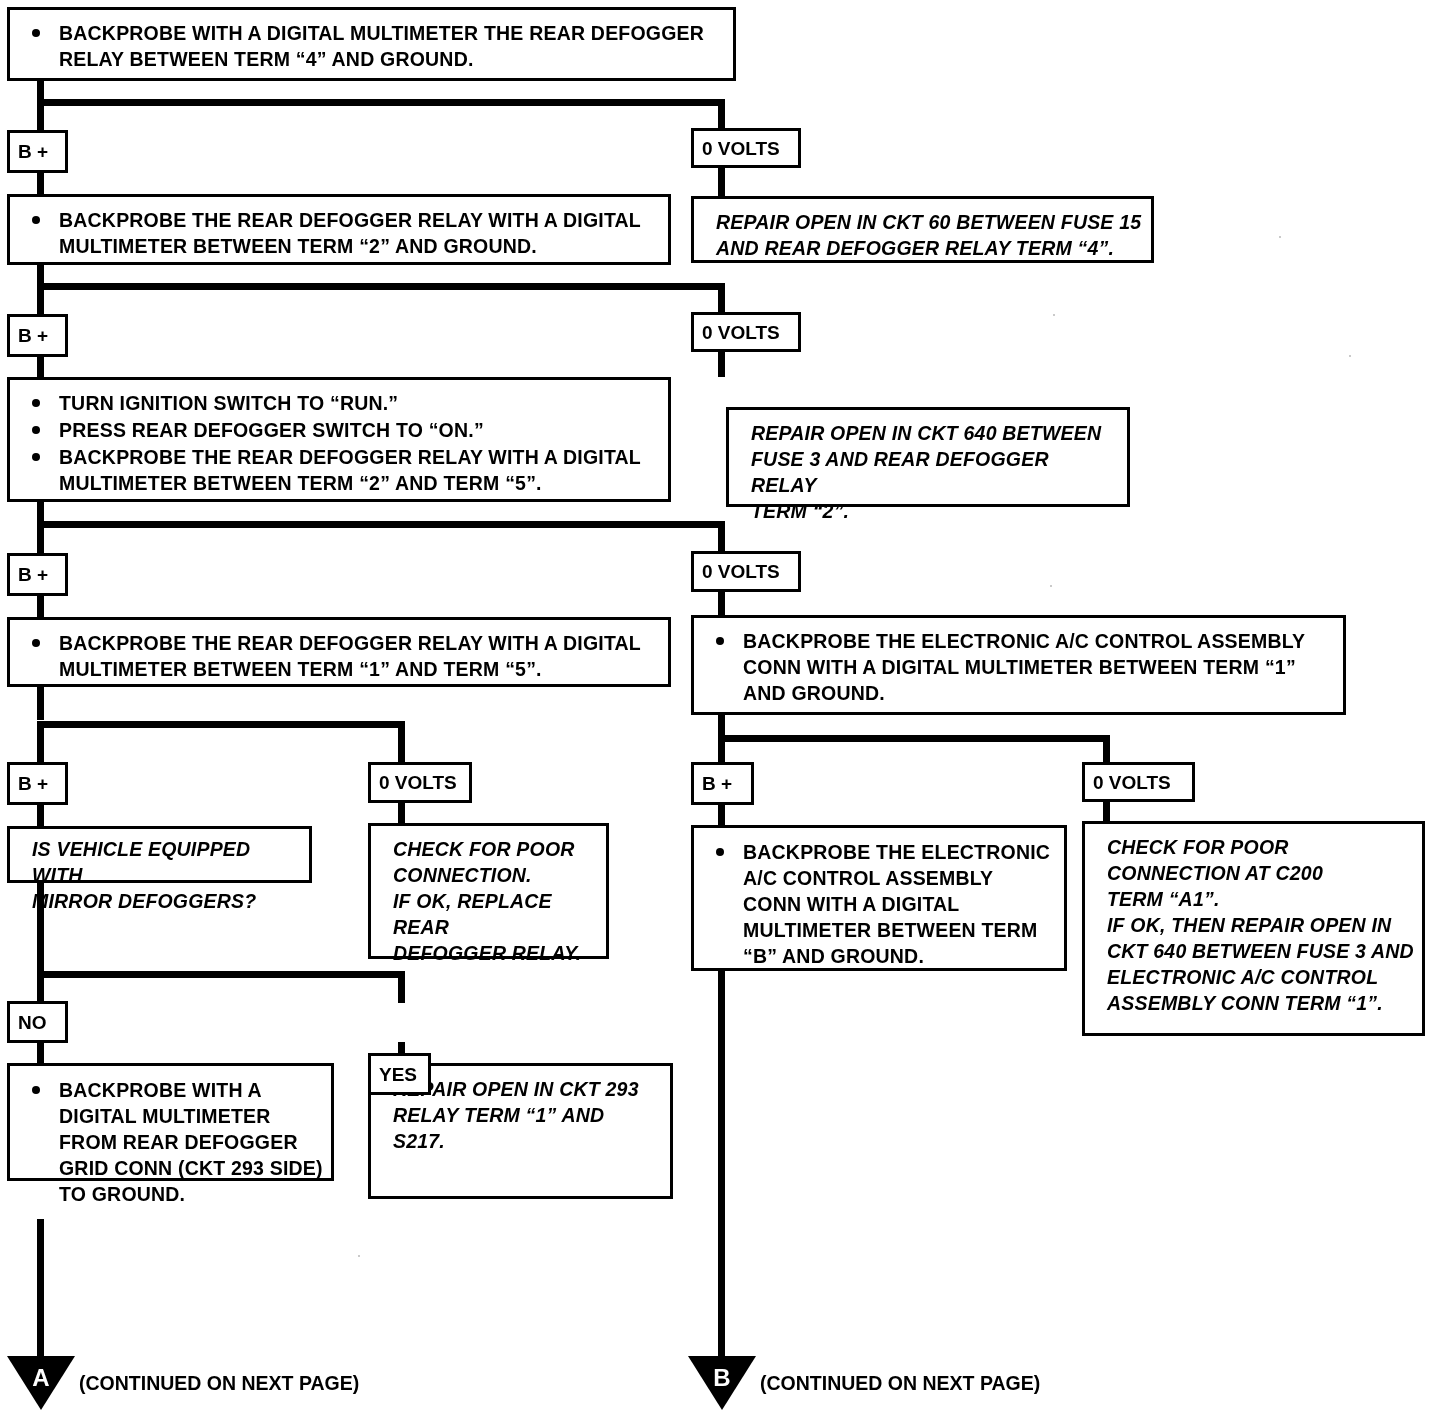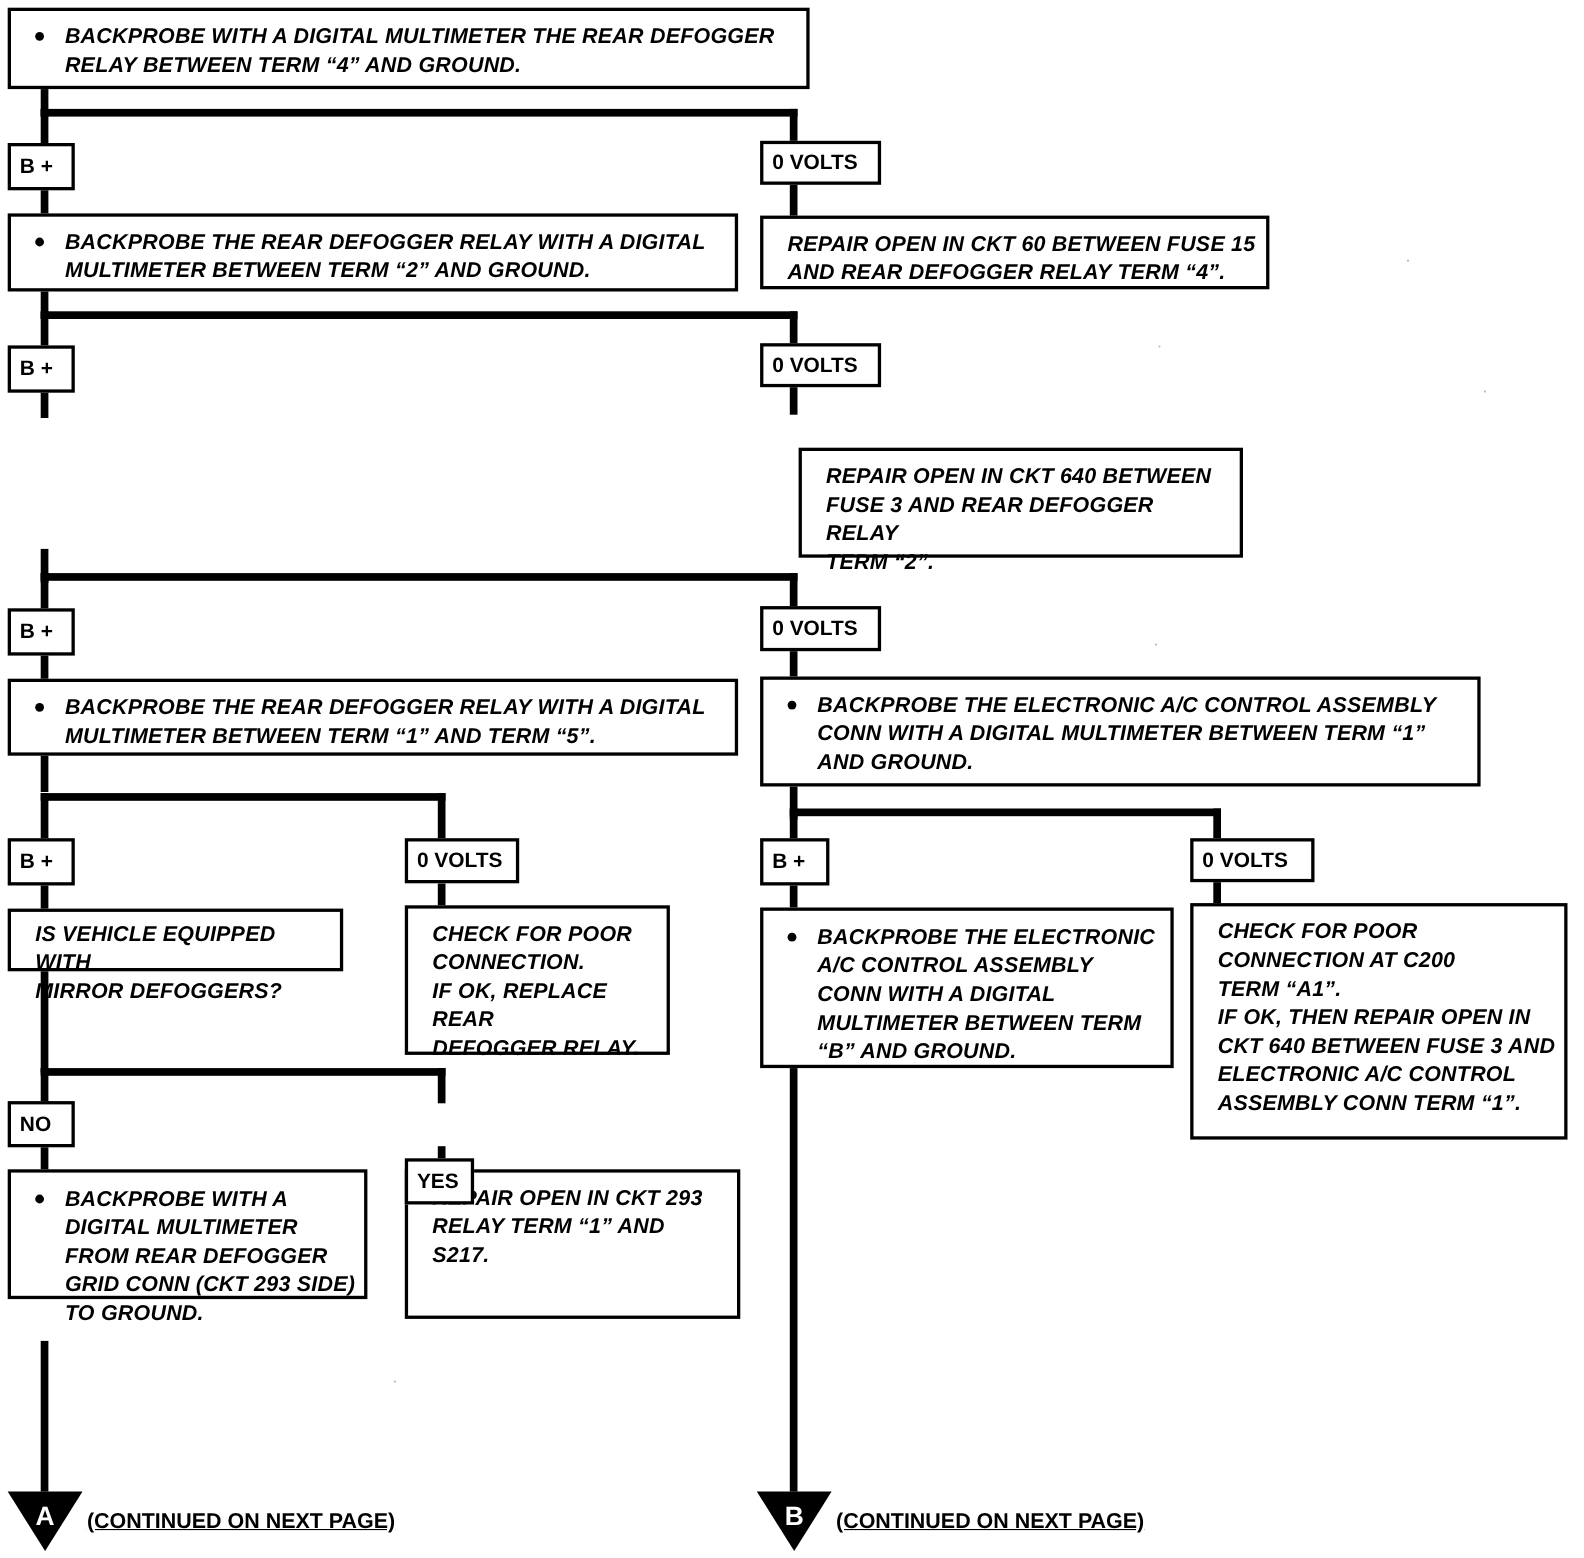--- a/index.html
+++ b/index.html
@@ -33,21 +33,20 @@
   .step {
     font-size: 19.5px;
     line-height: 26px;
     padding: 10px 8px 10px 10px;
   }
   
   .bullets {
     list-style: none;
     margin: 0;
     padding: 0;
-    font-style: italic;
   }
   .bullets li {
     position: relative;
     padding-left: 39px;
     margin: 0 0 0 0;
   }
   .bullets li + li {
     margin-top: 1px;
   }
   .bullets li::before {
@@ -101,21 +100,20 @@
     z-index: 7;
   }
   .marker svg { display: block; }
   .cont-text {
     position: absolute;
     font-size: 19.5px;
     font-weight: bold;
     color: #000000;
     white-space: nowrap;
     z-index: 7;
-    text-decoration: underline;
   }
 
   
   .speck {
     position: absolute;
     background: #b9b9b9;
     width: 2px;
     height: 2px;
     border-radius: 50%;
     z-index: 1;
@@ -196,20 +194,27 @@
 
   <div class="box step" style="left:691px;top:196px;width:463px;height:67px;">
     <div class="plain">REPAIR OPEN IN CKT 60 BETWEEN FUSE 15</div>
     <div class="plain">AND REAR DEFOGGER RELAY TERM “4”.</div>
   </div>
 
   <div class="tag" style="left:7px;top:314px;width:61px;height:43px;">B +</div>
 
   <div class="tag" style="left:691px;top:312px;width:110px;height:40px;">0 VOLTS</div>
 
+  <div class="box step" style="left:7px;top:377px;width:664px;height:125px;">
+    <ul class="bullets">
+      <li>TURN IGNITION SWITCH TO “RUN.”</li>
+      <li>PRESS REAR DEFOGGER SWITCH TO “ON.”</li>
+      <li>BACKPROBE THE REAR DEFOGGER RELAY WITH A DIGITAL MULTIMETER BETWEEN TERM “2” AND TERM “5”.</li>
+    </ul>
+  </div>
 
   <div class="box step" style="left:726px;top:375px;width:404px;height:100px;margin-top:32px;">
     <div class="plain">REPAIR OPEN IN CKT 640 BETWEEN</div>
     <div class="plain">FUSE 3 AND REAR DEFOGGER RELAY</div>
     <div class="plain">TERM “2”.</div>
   </div>
 
   <div class="tag" style="left:7px;top:553px;width:61px;height:43px;">B +</div>
 
   <div class="tag" style="left:691px;top:551px;width:110px;height:41px;">0 VOLTS</div>

